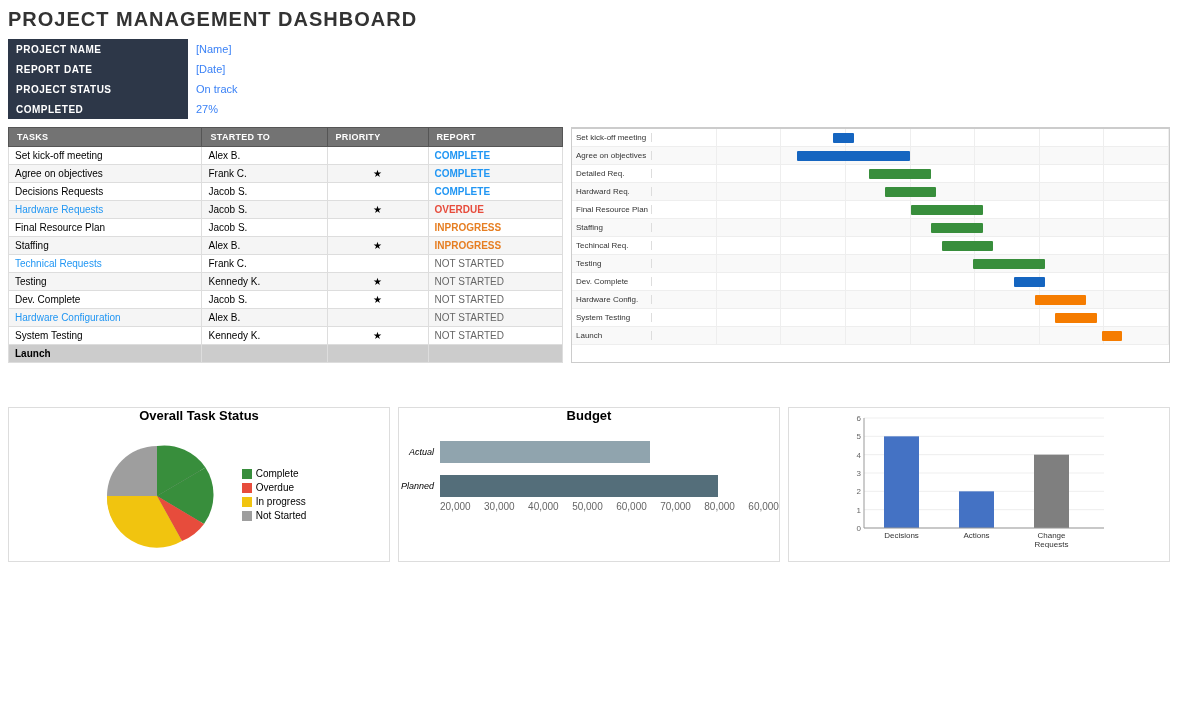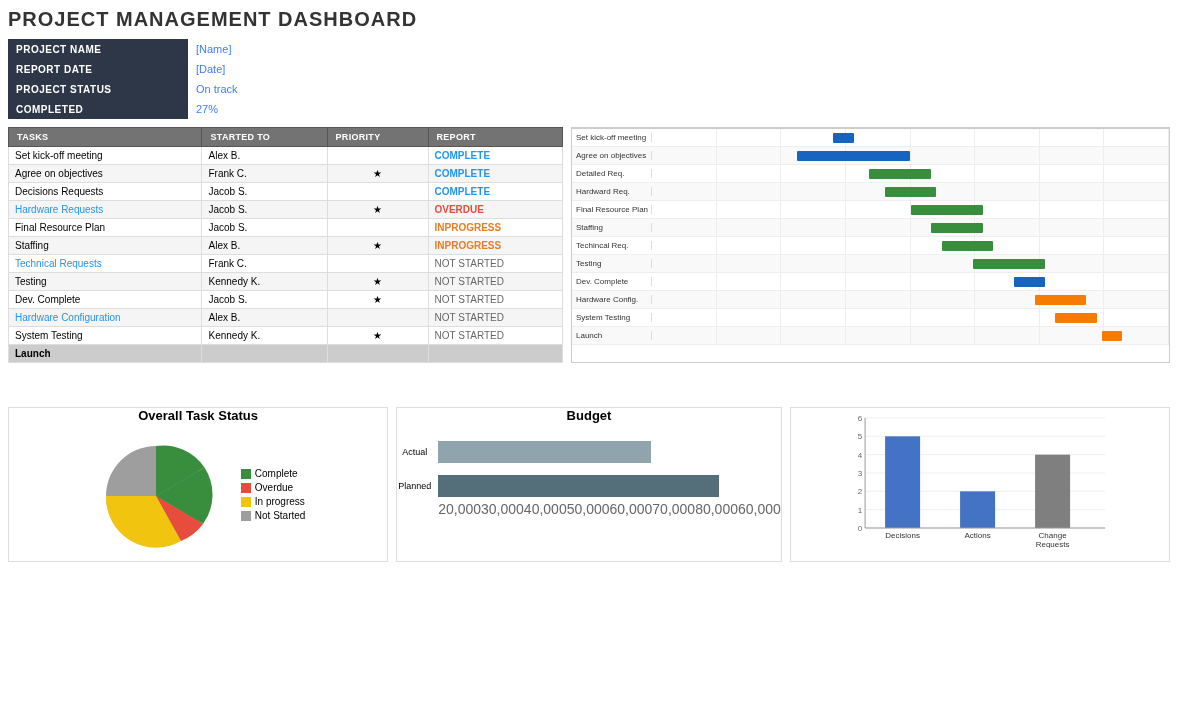--- a/index.html
+++ b/index.html
@@ -42,22 +42,22 @@
     .bottom-section { display: flex; gap: 8px; }
     .chart-box { border: 1px solid #ddd; padding: 0; flex: 1; margin-top: 36px; }
     .chart-title { text-align: center; font-weight: bold; font-size: 13px; margin-bottom: 8px; }
 
     
     .pie-container { display: flex; align-items: center; justify-content: center; gap: 20px; }
     .pie-legend { font-size: 10px; }
     .legend-item { display: flex; align-items: center; gap: 4px; margin-bottom: 3px; }
     .legend-dot { width: 10px; height: 10px; flex-shrink: 0; }
     .budget-row { display: flex; align-items: center; gap: 6px; }
-    .budget-label { font-size: 9px; width: 35px; text-align: center; }
-    .budget-axis { display: flex; justify-content: space-between; margin-top: 4px; padding-left: 41px; font-size: 14px; color: #666; }
+    .budget-label { font-size: 9px; width: 35px; text-align: right; font-style: italic; }
+    .budget-axis { display: flex; justify-content: space-between; margin-top: 4px; padding-left: 41px; font-size: 10px; color: #666; }
   </style>
 </head>
 <body>
 
 <h1 class="dashboard-title">PROJECT MANAGEMENT DASHBOARD</h1>
 
 <table class="info-table">
   <tbody>
       <tr>
     <td class="label-cell">PROJECT NAME</td>

